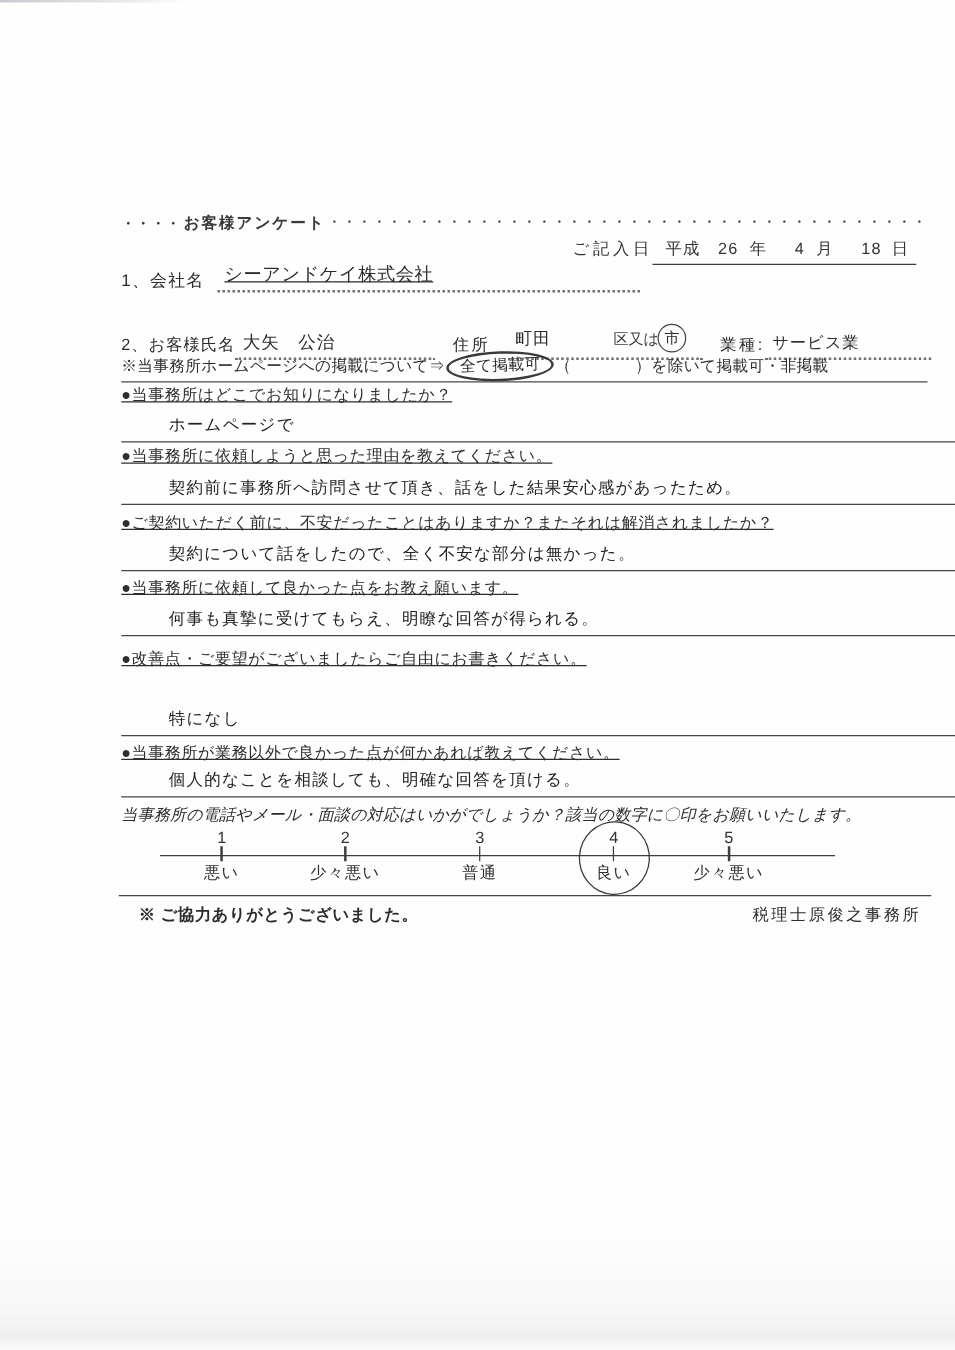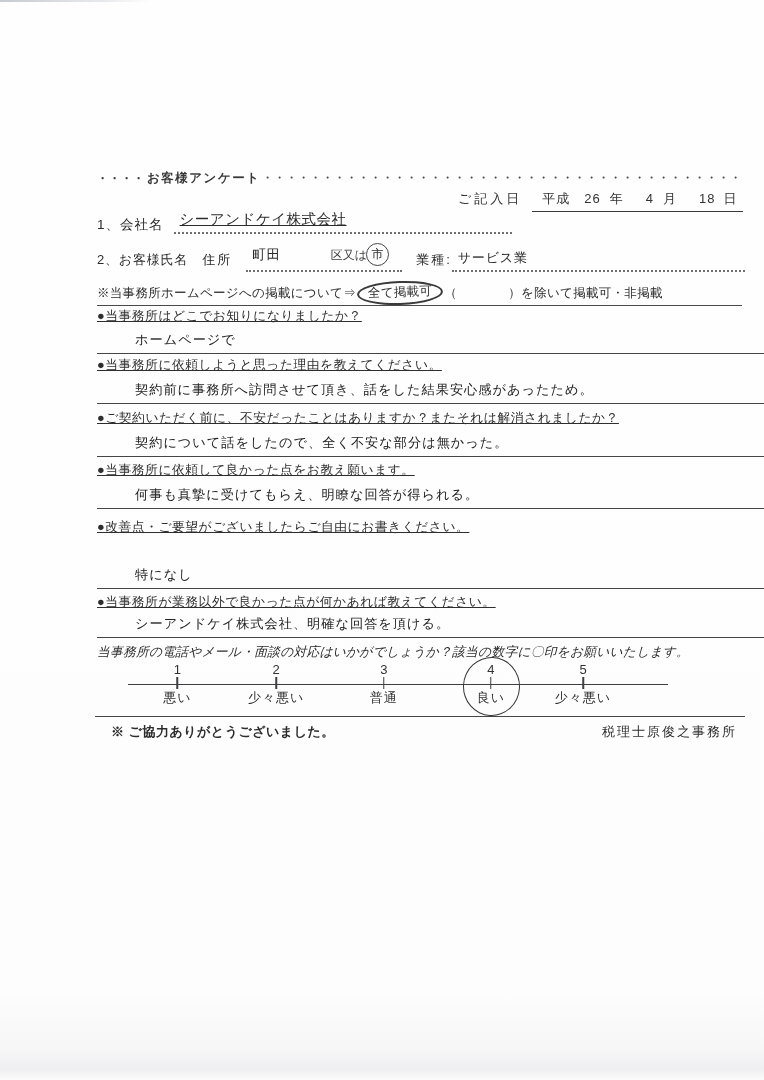--- a/index.html
+++ b/index.html
@@ -26,38 +26,38 @@
   .header-row{
     top:170px;left:97px;width:642px;height:16px;
     display:flex;align-items:center;white-space:nowrap;overflow:hidden;
     font-size:11px;font-weight:bold;letter-spacing:1px;color:#3a3a3a;
   }
   .header-row .title{font-size:12.5px;letter-spacing:1.5px;margin:0 2px;}
   .leader{overflow:hidden;white-space:nowrap;flex:1;font-size:10px;letter-spacing:2px;color:#474747;}
 
   
   .date-row{top:190px;left:458px;font-size:13px;letter-spacing:1px;white-space:nowrap;color:#333;}
-  .date-row .lbl{letter-spacing:3px;margin-right:10px;}
+  .date-row .lbl{letter-spacing:3px;}
   .date-vals{display:inline-block;border-bottom:1.5px solid #3a3a3a;padding:0 6px 3px 10px;}
   .date-vals span{display:inline-block;}
   .dv-era{margin-right:14px;}
   .dv-year{margin-right:9px;}
   .dv-yu{margin-right:22px;}
   .dv-month{margin-right:9px;}
   .dv-mu{margin-right:22px;}
   .dv-day{margin-right:8px;}
 
   
   .row-company{top:210px;left:97px;width:642px;font-size:13.5px;letter-spacing:1px;white-space:nowrap;}
   .row-company .val{
     display:inline-block;width:330px;margin-left:10px;
     font-size:14.5px;letter-spacing:0.5px;
     border-bottom:2px dotted #6f6f6f;padding:0 2px 3px 6px;vertical-align:bottom;text-decoration:underline;
   }
-  .row-customer{top:244px;left:97px;width:648px;font-size:13px;letter-spacing:0.8px;white-space:nowrap;display:flex;align-items:flex-end;}
+  .row-customer{top:260px;left:97px;width:648px;font-size:13px;letter-spacing:0.8px;white-space:nowrap;display:flex;align-items:flex-end;}
   .row-customer .lbl{padding-bottom:3px;}
   .dotted{border-bottom:2px dotted #6f6f6f;padding:0 2px 3px 6px;}
   .cust-val{width:152px;font-size:14px;}
   .addr-grp{width:148px;margin-left:14px;font-size:13.5px;}
   .addr-unit{font-size:12px;letter-spacing:0;margin-left:10px;color:#3a3a3a;padding-left:40px;}
   .circle-small{
     display:inline-flex;align-items:center;justify-content:center;
     width:21px;height:21px;border:1.5px solid #44464a;border-radius:50%;
     font-size:12px;letter-spacing:0;margin-left:-1px;vertical-align:middle;
     transform:translateY(-1px);
@@ -136,20 +136,21 @@
   <div class="abs date-row">
     <span class="lbl">ご記入日</span><span class="date-vals"><span class="dv-era">平成</span><span class="dv-year">26</span><span class="dv-yu">年</span><span class="dv-month">4</span><span class="dv-mu">月</span><span class="dv-day">18</span><span>日</span></span>
   </div>
 
   <div class="abs row-company">
     <span>1、会社名</span><span class="val">シーアンドケイ株式会社</span>
   </div>
 
   <div class="abs row-customer">
     <span class="lbl">2、お客様氏名</span>
+    <span class="dotted cust-val">大矢　公治</span>
     <span class="lbl ind-lbl">住所</span>
     <span class="dotted addr-grp"><span>町田</span><span class="addr-unit">区又は</span><span class="circle-small">
           <span>市</span>
         </span></span>
     <span class="lbl ind-lbl">業種:</span>
     <span class="dotted ind-val">サービス業</span>
   </div>
 
   <div class="abs row-publication">
     <span>※当事務所ホームページへの掲載について⇒</span>
@@ -167,21 +168,21 @@
   <div class="abs q q3">●ご契約いただく前に、不安だったことはありますか？またそれは解消されましたか？</div>
   <div class="abs a a3"><span>契約について話をしたので、全く不安な部分は無かった。</span></div>
 
   <div class="abs q q4">●当事務所に依頼して良かった点をお教え願います。</div>
   <div class="abs a a4"><span>何事も真摯に受けてもらえ、明瞭な回答が得られる。</span></div>
 
   <div class="abs q q5">●改善点・ご要望がございましたらご自由にお書きください。</div>
   <div class="abs a a5"><span>特になし</span></div>
 
   <div class="abs q q6">●当事務所が業務以外で良かった点が何かあれば教えてください。</div>
-  <div class="abs a a6"><span>シーアンドケイ株式会社、明確な回答を頂ける。</span></div>
+  <div class="abs a a6"><span>個人的なことを相談しても、明確な回答を頂ける。</span></div>
 
   <div class="abs rating-q">当事務所の電話やメール・面談の対応はいかがでしょうか？該当の数字に〇印をお願いいたします。</div>
   <div class="abs scale">
     <div class="scale-line"></div>
     <div class="tick tick1">
       <span class="num">1</span>
       <span class="stem"></span>
       <span class="cap">悪い</span>
     </div>
     <div class="tick tick2">

